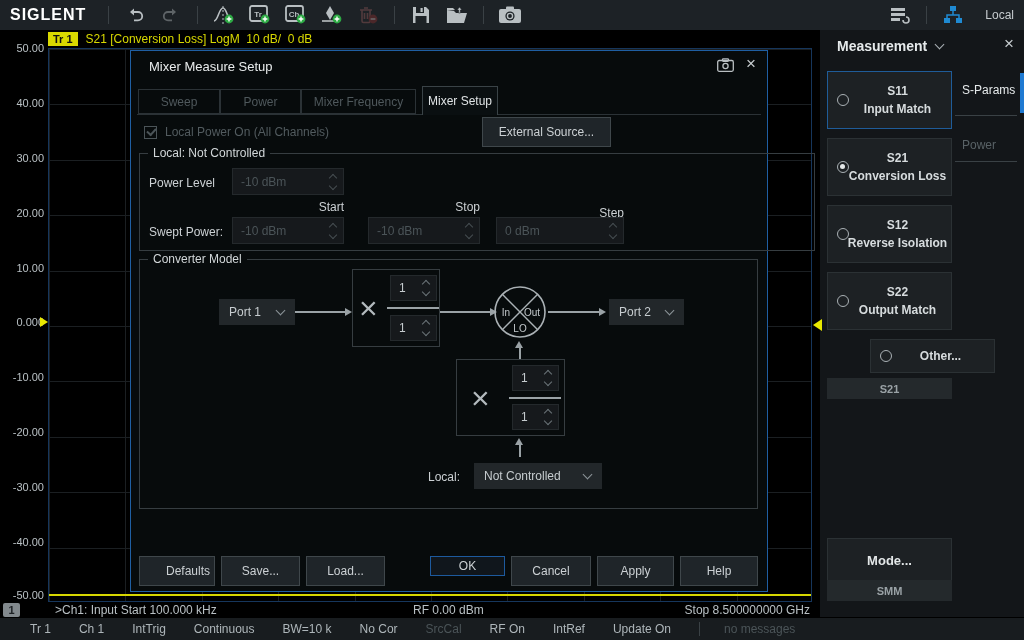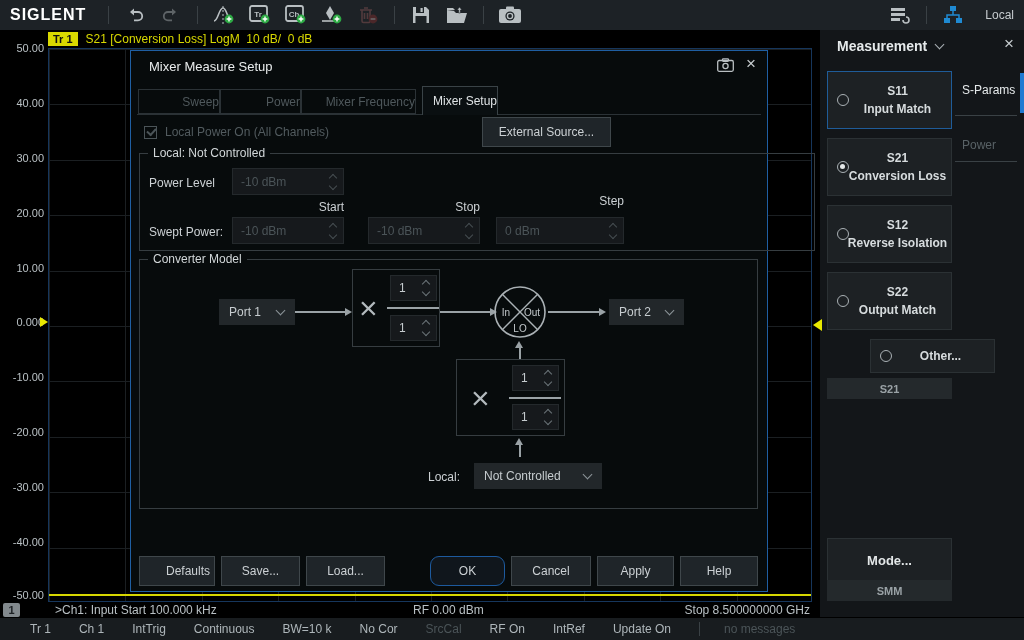--- a/index.html
+++ b/index.html
@@ -40,21 +40,21 @@
     border-top:5px solid transparent; border-bottom:5px solid transparent; border-left:8px solid #e8e800; }
 
   
   #dialog { position:absolute; left:130px; top:50px; width:638px; height:542px;
     background:#070b0c; border:1px solid #1f5fa3; z-index:5; }
   .dlg-title { position:absolute; left:18px; top:8px; font-size:13px; color:#e9eced; }
   .dlg-cam { position:absolute; left:586px; top:7px; }
   .dlg-x { position:absolute; left:615px; top:3px; font-size:17px; color:#c6cccf; cursor:default; }
 
   .tab { position:absolute; top:38px; height:25px; border:1px solid #2b3236;
-    color:#4f585c; display:flex; align-items:center; justify-content:flex-end; font-size:12px; }
+    color:#4f585c; display:flex; align-items:center; justify-content:center; font-size:12px; }
   .tab.active { top:35px; height:29px; color:#dfe3e5; background:#0a0f11; border-color:#3a4347;
     border-bottom:none; z-index:2; }
   .tabs-rule { position:absolute; left:6px; top:63px; width:624px; height:1px; background:#2b3236; }
 
   .chk { position:absolute; left:13px; top:75px; width:13px; height:13px; border:1px solid #4b5458; }
   .chk::after { content:""; position:absolute; left:2px; top:1px; width:7px; height:4px;
     border-left:2px solid #4b5458; border-bottom:2px solid #4b5458; transform:rotate(-48deg); }
   .chk-label { position:absolute; left:34px; top:74px; color:#525b5f; }
 
   .btn { position:absolute; background:#1f2529; border:1px solid #3f474b; color:#ccd1d4;
@@ -304,21 +304,21 @@
     <div class="fld-label" style="left:9px; top:22px;">Power Level</div>
     <div class="spinner" style="left:92px; top:14px; width:112px; height:27px;">
       <span class="spin-val">-10 dBm</span>
       <span class="spin-btns">
           <span class="chev up dimc"></span>
           <span class="chev down dimc"></span>
         </span>
     </div>
     <div class="col-hdr" style="left:92px; top:46px; width:112px;">Start</div>
     <div class="col-hdr" style="left:228px; top:46px; width:112px;">Stop</div>
-    <div class="col-hdr" style="left:356px; top:40px; width:128px;">Step</div>
+    <div class="col-hdr" style="left:356px; top:52px; width:128px;">Step</div>
     <div class="fld-label" style="left:9px; top:71px;">Swept Power:</div>
     <div class="spinner" style="left:92px; top:63px; width:112px; height:27px;">
       <span class="spin-val">-10 dBm</span>
       <span class="spin-btns">
           <span class="chev up dimc"></span>
           <span class="chev down dimc"></span>
         </span>
     </div>
     <div class="spinner" style="left:228px; top:63px; width:112px; height:27px;">
       <span class="spin-val">-10 dBm</span>
@@ -420,21 +420,21 @@
 
   <div class="btn" style="left:8px;   top:505px; width:76px; height:30px;padding-left:22px;">
       <span>Defaults</span>
     </div>
   <div class="btn" style="left:90px;  top:505px; width:79px; height:30px;">
       <span>Save...</span>
     </div>
   <div class="btn" style="left:175px; top:505px; width:79px; height:30px;">
       <span>Load...</span>
     </div>
-  <div class="btn primary" style="left:299px; top:505px; width:75px; height:30px;border-radius:9px;">
+  <div class="btn primary" style="left:299px; top:505px; width:75px; height:20px;">
       <span>OK</span>
     </div>
   <div class="btn" style="left:380px; top:505px; width:80px; height:30px;">
       <span>Cancel</span>
     </div>
   <div class="btn" style="left:466px; top:505px; width:77px; height:30px;">
       <span>Apply</span>
     </div>
   <div class="btn" style="left:549px; top:505px; width:78px; height:30px;">
       <span>Help</span>

